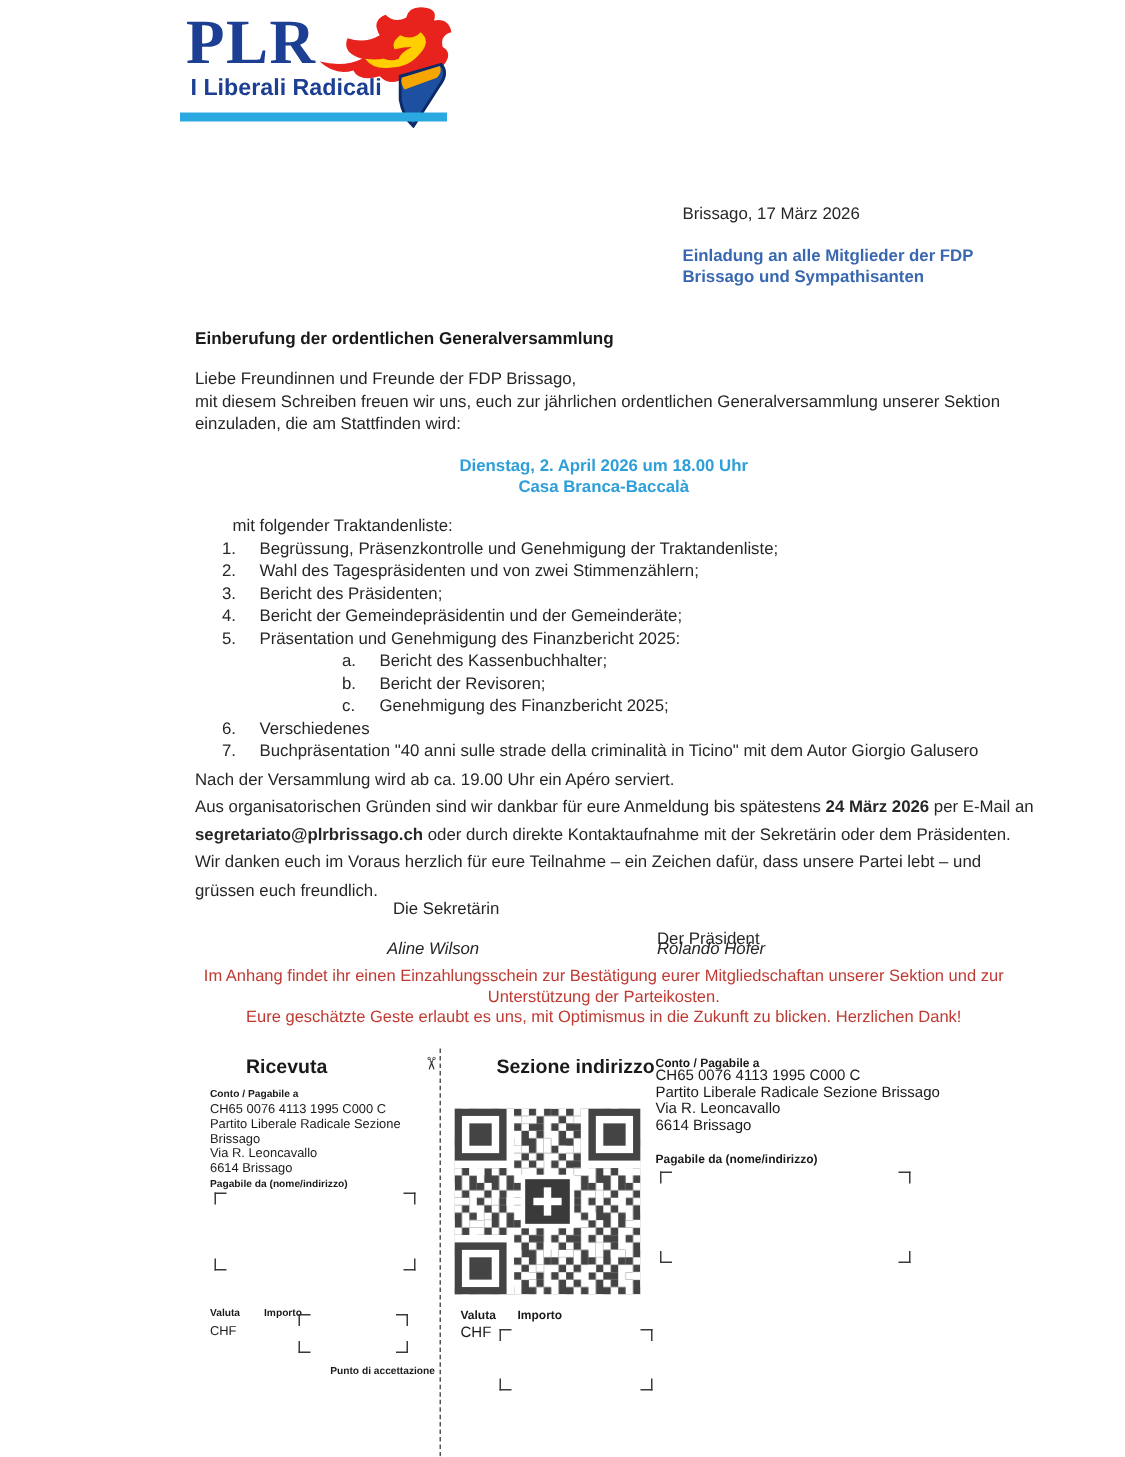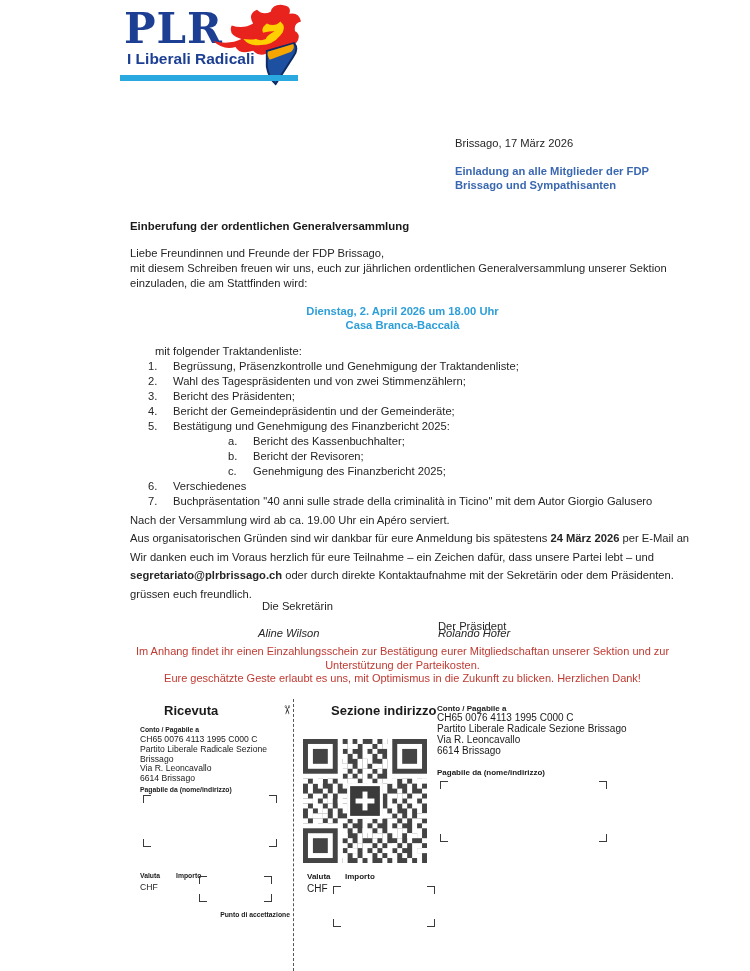--- a/index.html
+++ b/index.html
@@ -39,21 +39,21 @@
     background-position:left top,left top,right top,right top,
                         left bottom,left bottom,right bottom,right bottom;}
   .dashed-v{border-left:1px dashed #555;}
   .scissors{font-size:12px;color:#333;transform:rotate(90deg);display:inline-block;}
 </style>
 </head>
 <body>
 
 <div class="page">
 
-  <div class="abs plr-acronym" style="left:124px;top:8px;">PLR</div>
+  <div class="abs plr-acronym" style="left:124px;top:8px;font-family:Liberation Serif, serif;">PLR</div>
   <svg class="abs" style="left:210px;top:2px;" width="98" height="84" viewBox="0 0 100 86">
     <path d="M3,40 Q20,44 32,38 Q18,34 22,24 Q34,28 44,22 Q38,12 48,8 Q54,14 62,10 Q64,2 74,3 Q84,4 81,12 Q91,10 93,20 Q85,22 87,30 Q94,34 88,42 Q76,52 62,50 Q52,58 44,50 Q30,54 26,46 Q14,50 3,40 Z" fill="#e8221c"></path>
     <path d="M34,38 Q48,40 56,34 Q50,28 58,22 Q66,26 72,20 Q79,26 72,34 Q64,44 52,44 Q40,46 34,38 Z" fill="#ffcf00"></path>
     <path d="M44,36 Q54,30 66,30 Q58,34 57,38 Q50,41 44,36 Z" fill="#e8221c"></path>
     <path d="M58,50 L86,42 Q91,48 85,56 L67,84 Q60,78 58,66 Z" fill="#1d50a0" stroke="#0d2a66" stroke-width="2"></path>
     <path d="M59,51 L85,43 Q87,47 83,51 L61,59 Q58,55 59,51 Z" fill="#f7a600"></path>
   </svg>
   <div class="abs plr-sub" style="left:127px;top:50px;">I Liberali Radicali</div>
   <div class="abs logo-bar" style="left:120px;top:75px;width:178px;height:6px;"></div>
 
@@ -75,37 +75,37 @@
     <div class="event-txt">Dienstag, 2. April 2026 um 18.00 Uhr</div>
     <div class="event-txt">Casa Branca-Baccalà</div>
   </div>
 
   <div class="abs" style="left:130px;top:344px;width:560px;">
     <div class="ag-line ag-intro">mit folgender Traktandenliste:</div>
     <div class="ag-line"><span class="ag-num">1.</span><span>Begrüssung, Präsenzkontrolle und Genehmigung der Traktandenliste;</span></div>
     <div class="ag-line"><span class="ag-num">2.</span><span>Wahl des Tagespräsidenten und von zwei Stimmenzählern;</span></div>
     <div class="ag-line"><span class="ag-num">3.</span><span>Bericht des Präsidenten;</span></div>
     <div class="ag-line"><span class="ag-num">4.</span><span>Bericht der Gemeindepräsidentin und der Gemeinderäte;</span></div>
-    <div class="ag-line"><span class="ag-num">5.</span><span>Bestätigung und Genehmigung des Finanzbericht 2025:</span></div>
+    <div class="ag-line"><span class="ag-num">5.</span><span>Präsentation und Genehmigung des Finanzbericht 2025:</span></div>
     <div class="ag-line sub"><span class="ag-num">a.</span><span>Bericht des Kassenbuchhalter;</span></div>
     <div class="ag-line sub"><span class="ag-num">b.</span><span>Bericht der Revisoren;</span></div>
     <div class="ag-line sub"><span class="ag-num">c.</span><span>Genehmigung des Finanzbericht 2025;</span></div>
     <div class="ag-line"><span class="ag-num">6.</span><span>Verschiedenes</span></div>
     <div class="ag-line"><span class="ag-num">7.</span><span>Buchpräsentation "40 anni sulle strade della criminalità in Ticino" mit dem Autor Giorgio Galusero</span></div>
   </div>
 
   <div class="abs" style="left:130px;top:511px;line-height:18.4px;">
     <div class="body-txt nw">Nach der Versammlung wird ab ca. 19.00 Uhr ein Apéro serviert.</div>
     <div class="body-txt nw">
       <span>Aus organisatorischen Gründen sind wir dankbar für eure Anmeldung bis spätestens </span><b>24 März 2026</b><span> per E-Mail an</span>
     </div>
-    <div class="body-txt nw">Wir danken euch im Voraus herzlich für eure Teilnahme – ein Zeichen dafür, dass unsere Partei lebt – und</div>
     <div class="body-txt nw">
       <b>segretariato@plrbrissago.ch</b><span> oder durch direkte Kontaktaufnahme mit der Sekretärin oder dem Präsidenten.</span>
     </div>
+    <div class="body-txt nw">Wir danken euch im Voraus herzlich für eure Teilnahme – ein Zeichen dafür, dass unsere Partei lebt – und</div>
     <div class="body-txt nw">grüssen euch freundlich.</div>
   </div>
 
   <div class="abs sig-role nw" style="left:262px;top:600px;">Die Sekretärin</div>
   <div class="abs sig-name nw" style="left:258px;top:613px;">Aline Wilson</div>
   <div class="abs sig-role nw" style="left:438px;top:600px;margin-top:20px;">Der Präsident</div>
   <div class="abs sig-name nw" style="left:438px;top:613px;">Rolando Hofer</div>
 
   <div class="abs" style="left:130px;top:645px;width:545px;">
     <div class="notice">Im Anhang findet ihr einen Einzahlungsschein zur Bestätigung eurer Mitgliedschaftan unserer Sektion und zur</div>

